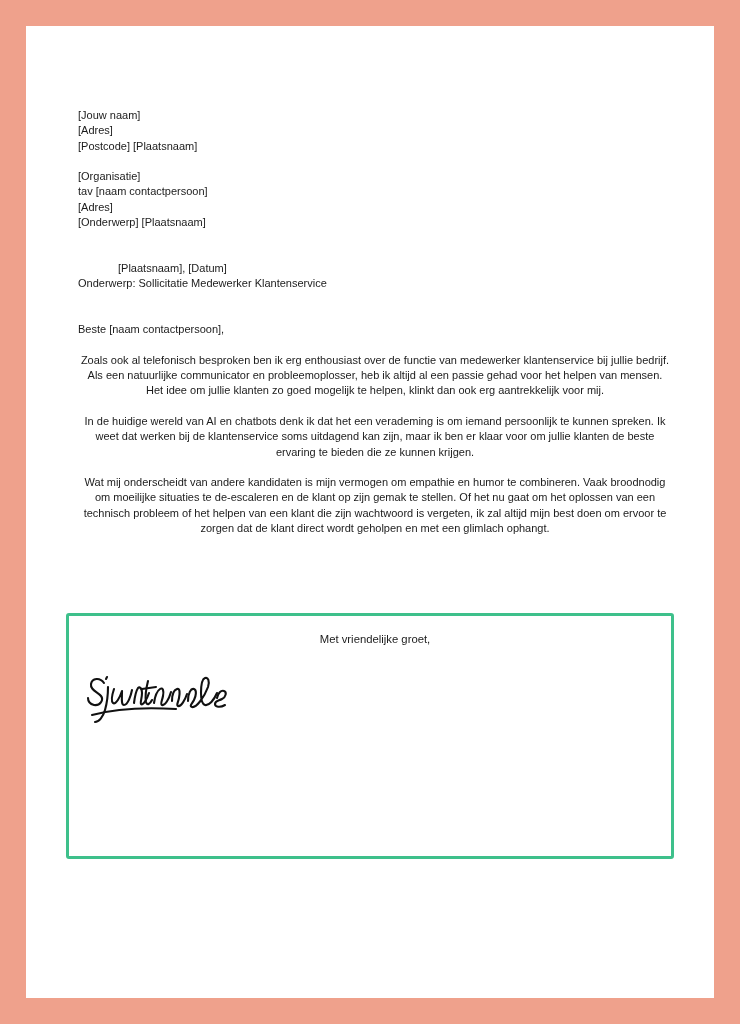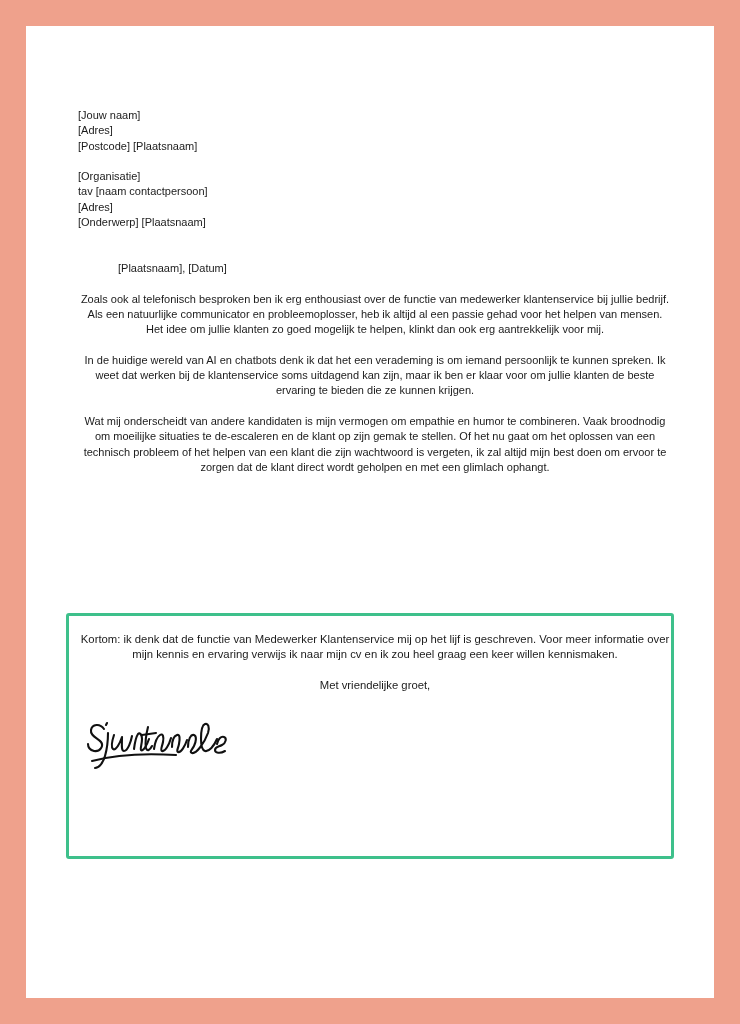--- a/index.html
+++ b/index.html
@@ -94,34 +94,35 @@
 [Postcode] [Plaatsnaam]</div>
 
     <div class="block">[Organisatie]
 tav [naam contactpersoon]
 [Adres]
 [Onderwerp] [Plaatsnaam]</div>
 
     <div class="spacer-lg"></div>
 
     <div class="block tight">[Plaatsnaam], [Datum]</div>
+    <div class="block">Onderwerp: Sollicitatie Medewerker Klantenservice</div>
 
     <div class="spacer-lg"></div>
 
+    <div class="greeting">Beste [naam contactpersoon],</div>
 
     <div class="para">Zoals ook al telefonisch besproken ben ik erg enthousiast over de functie van medewerker klantenservice bij jullie bedrijf. Als een natuurlijke communicator en probleemoplosser, heb ik altijd al een passie gehad voor het helpen van mensen. Het idee om jullie klanten zo goed mogelijk te helpen, klinkt dan ook erg aantrekkelijk voor mij.</div>
     <div class="para">In de huidige wereld van AI en chatbots denk ik dat het een verademing is om iemand persoonlijk te kunnen spreken. Ik weet dat werken bij de klantenservice soms uitdagend kan zijn, maar ik ben er klaar voor om jullie klanten de beste ervaring te bieden die ze kunnen krijgen.</div>
     <div class="para">Wat mij onderscheidt van andere kandidaten is mijn vermogen om empathie en humor te combineren. Vaak broodnodig om moeilijke situaties te de-escaleren en de klant op zijn gemak te stellen. Of het nu gaat om het oplossen van een technisch probleem of het helpen van een klant die zijn wachtwoord is vergeten, ik zal altijd mijn best doen om ervoor te zorgen dat de klant direct wordt geholpen en met een glimlach ophangt.</div>
 
   </div>
 
   <div class="highlight-box"></div>
 
   <div class="highlight-content">
-    <div class="para">Kortom: ik denk dat de functie van Medewerker Klantenservice mij op het lijf is geschreven. Voor meer informatie over mijn kennis en ervaring verwijs ik naar mijn cv en ik zou heel graag een keer willen kennismaken.</div>
     <div class="para">Met vriendelijke groet,</div>
 
     <div class="signature-wrap">
       <svg class="signature-svg" width="150" height="62" viewBox="0 0 150 62">
         <g fill="none" stroke="#111111" stroke-width="2.1" stroke-linecap="round" stroke-linejoin="round">
           <path d="M20 18 C16 12, 8 13, 7 19 C6 25, 14 27, 17 31 C20 35, 16 41, 10 40 C6 39, 4 36, 4 33"></path>
           <path d="M24 22 C24 30, 23 38, 21 45 C19 52, 15 57, 11 57"></path>
           <path d="M22 14 L23 12"></path>
           <path d="M30 24 C28 30, 27 36, 29 38 C32 40, 36 32, 38 26 C38 33, 37 40, 40 40 C44 40, 47 30, 48 25"></path>
           <path d="M50 38 C51 30, 52 26, 54 23 C56 21, 58 24, 58 28 C58 33, 56 38, 57 39 C59 41, 63 34, 65 28"></path>

